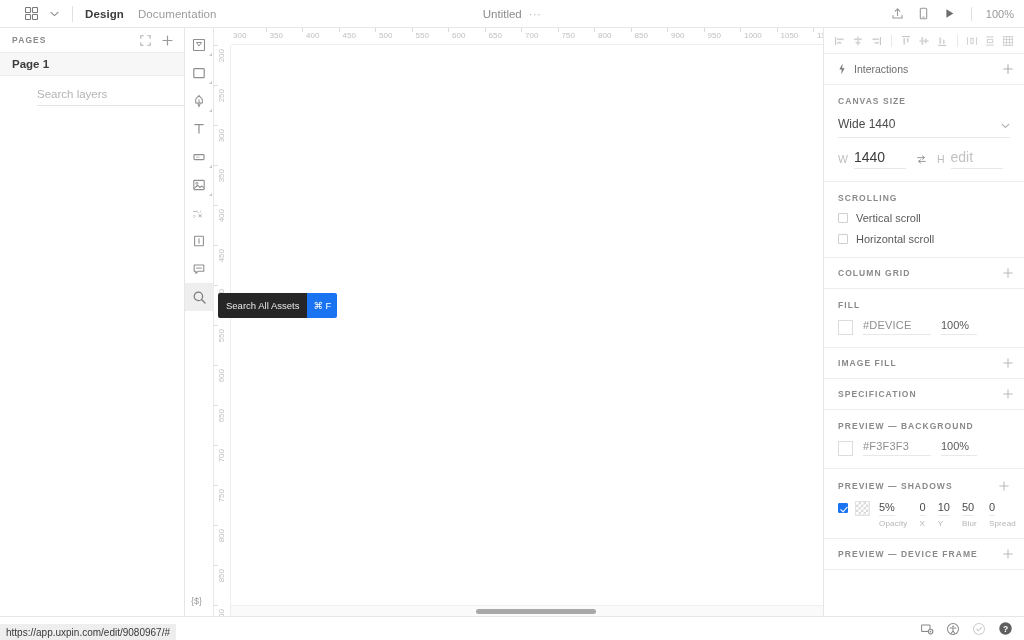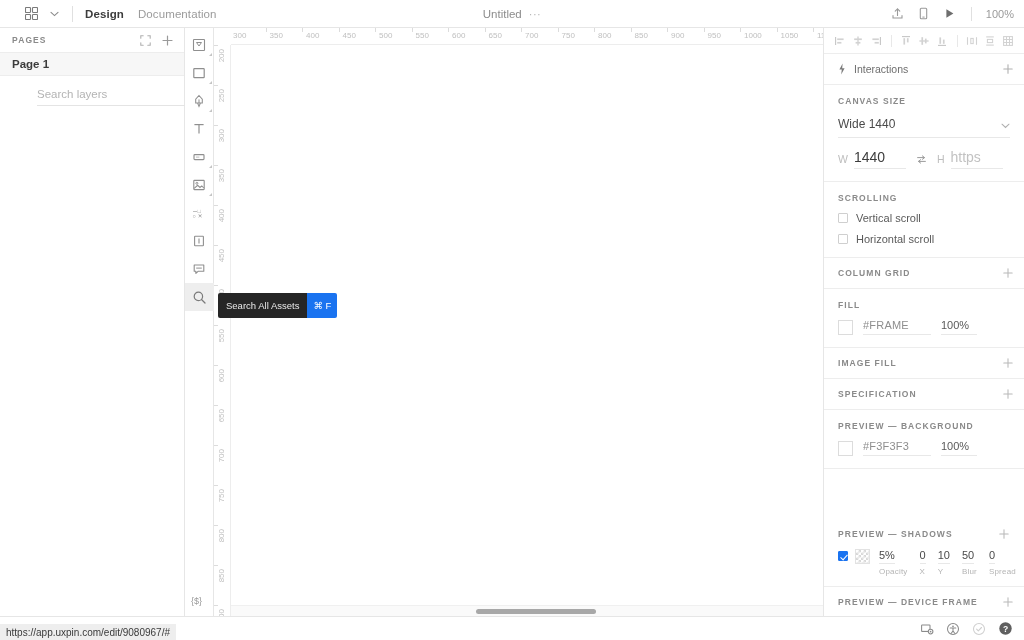--- a/index.html
+++ b/index.html
@@ -649,21 +649,21 @@
         <div class="wh-row">
           <span class="wh-unit">W</span>
           <span class="wh-field">1440</span>
           <span class="wh-link">
             <svg width="11" height="11" viewBox="0 0 11 11">
               <path d="M1.6 3.6 H8.2 M6.4 1.9 L8.6 3.6 L6.4 5.3" fill="none" stroke="#9a9a9a" stroke-width="1" stroke-linecap="round" stroke-linejoin="round"></path>
               <path d="M9.4 7.4 H2.8 M4.6 5.7 L2.4 7.4 L4.6 9.1" fill="none" stroke="#9a9a9a" stroke-width="1" stroke-linecap="round" stroke-linejoin="round"></path>
             </svg>
           </span>
           <span class="wh-unit">H</span>
-          <span class="wh-field ph">https</span>
+          <span class="wh-field ph">edit</span>
         </div>
       </div>
 
       <div class="blk">
         <div class="blk-lbl">SCROLLING</div>
         <div class="chk-row">
           <span class="chk"></span>
           <span class="chk-lbl">Vertical scroll</span>
         </div>
         <div class="chk-row">
@@ -683,21 +683,21 @@
           </span>
         </div>
       </div>
 
 
 
       <div class="blk">
         <div class="blk-lbl">FILL</div>
         <div class="color-row">
           <span class="swatch"></span>
-          <span class="hexf">#FRAME</span>
+          <span class="hexf">#DEVICE</span>
           <span class="pctf">100%</span>
         </div>
       </div>
 
       <div class="sec">
         <div class="sec-hd">
           <span class="sec-lbl">IMAGE FILL</span>
           <span class="plus">
             <svg width="10" height="10" viewBox="0 0 10 10">
               <line x1="5" y1="0.8" x2="5" y2="9.2" stroke="#b8b8b8" stroke-width="1.05" stroke-linecap="round"></line>
@@ -722,21 +722,21 @@
       <div class="blk">
         <div class="blk-lbl">PREVIEW — BACKGROUND</div>
         <div class="color-row">
           <span class="swatch"></span>
           <span class="hexf">#F3F3F3</span>
           <span class="pctf">100%</span>
         </div>
       </div>
 
       <div class="blk" style="padding-bottom:10px;">
-        <div style="display:flex;align-items:center;margin-bottom:9px;margin-top:48px;">
+        <div style="display:flex;align-items:center;margin-bottom:9px;">
           <span class="blk-lbl" style="margin-bottom:0;">PREVIEW — SHADOWS</span>
           <span class="plus">
             <svg width="10" height="10" viewBox="0 0 10 10">
               <line x1="5" y1="0.8" x2="5" y2="9.2" stroke="#b8b8b8" stroke-width="1.05" stroke-linecap="round"></line>
               <line x1="0.8" y1="5" x2="9.2" y2="5" stroke="#b8b8b8" stroke-width="1.05" stroke-linecap="round"></line>
             </svg>
           </span>
         </div>
         <div class="shadow-row">
           <span class="chk on sh-chk"></span>

